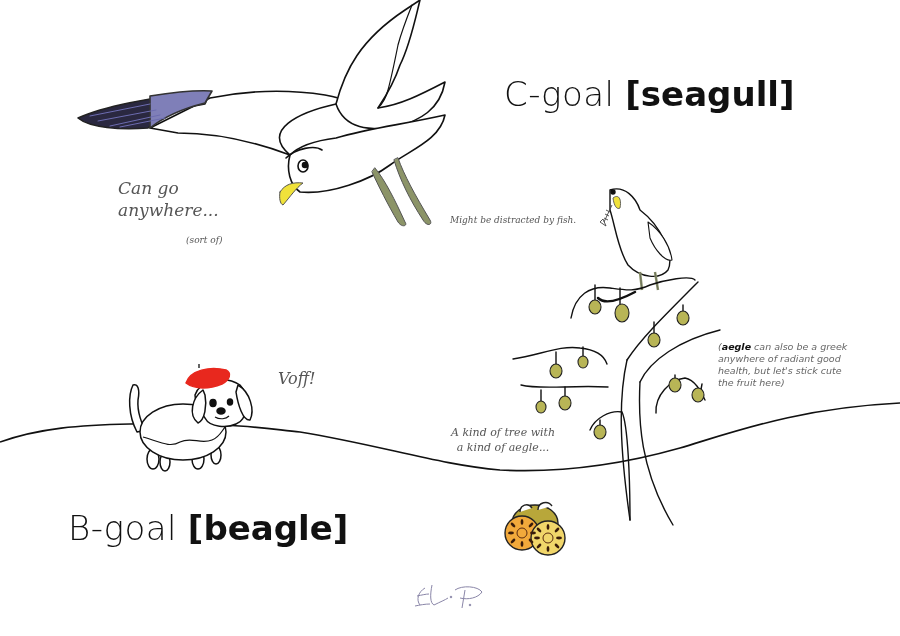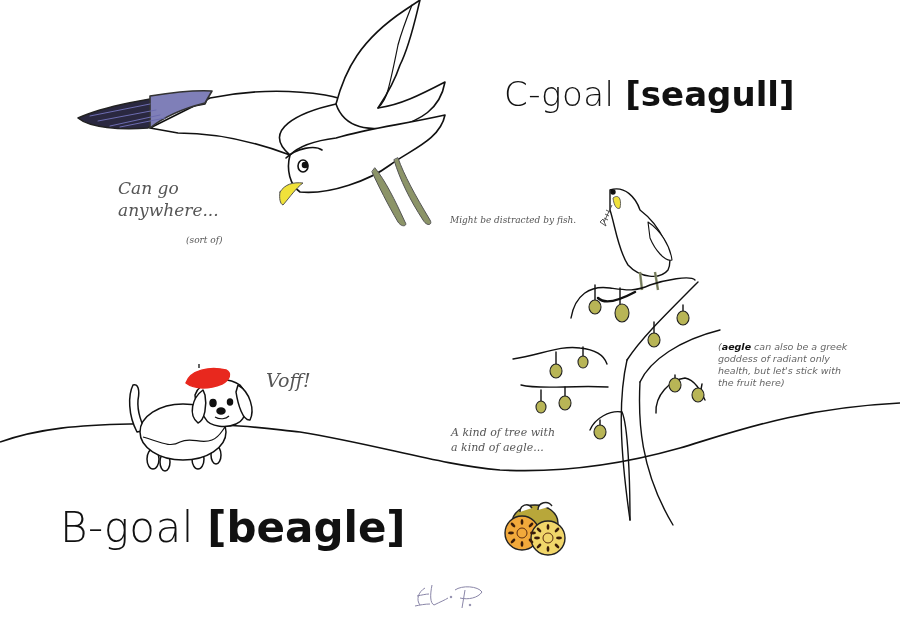--- a/index.html
+++ b/index.html
@@ -4,21 +4,21 @@
   <style>
     html, body { margin: 0; padding: 0; background: #ffffff; }
     body { width: 900px; height: 636px; position: relative; overflow: hidden; font-family: "DejaVu Serif", serif; }
     .canvas { position: absolute; left: 0; top: 0; width: 900px; height: 636px; border-radius: 12px; }
     .lbl { position: absolute; white-space: nowrap; }
     .goal-thin { font-family: "DejaVu Sans", sans-serif; font-weight: 200; color: #111; letter-spacing: 0.5px; }
     .goal-bold { font-family: "DejaVu Sans", sans-serif; font-weight: 700; color: #111; }
     .note { font-family: "DejaVu Serif", serif; font-style: italic; color: #555; }
     .note-big { font-size: 17px; line-height: 22px; font-weight: 300; color: #555; }
     .note-sm { font-size: 9px; line-height: 12px; }
-    .note-md { font-size: 11px; line-height: 15px; }
+    .note-md { font-size: 11px; line-height: 15px; text-align: center; }
     .sans-note { font-family: "DejaVu Sans", sans-serif; font-style: italic; color: #666; font-size: 9.5px; line-height: 12px; }
     .sans-note b { color: #111; font-style: italic; }
   </style>
 </head>
 <body>
 
 <div class="canvas">
 
   <svg width="900" height="636" viewBox="0 0 900 636" style="position:absolute;left:0;top:0">
 
@@ -154,44 +154,44 @@
       <circle cx="451" cy="597" r="0.8" fill="#8a86a8"></circle>
       <circle cx="470" cy="605" r="0.8" fill="#8a86a8"></circle>
     </g>
   </svg>
 
   <div class="lbl" style="left:504px;top:72px;font-size:34px;line-height:44px;">
     <span class="goal-thin">C-goal</span>
     <span class="goal-bold">[seagull]</span>
   </div>
 
-  <div class="lbl" style="left:60px;top:506px;font-size:42px;line-height:44px;">
+  <div class="lbl" style="left:68px;top:506px;font-size:34px;line-height:44px;">
     <span class="goal-thin">B-goal</span>
     <span class="goal-bold">[beagle]</span>
   </div>
 
   <div class="lbl" style="left:690px;top:476px;font-size:34px;line-height:42px;">
   </div>
 
   <div class="lbl note note-big" style="left:118px;top:177px;">
     <div>Can go</div>
     <div>anywhere...</div>
   </div>
   <div class="lbl note note-sm" style="left:186px;top:234px;">(sort of)</div>
 
   <div class="lbl note note-sm" style="left:450px;top:214px;text-align:center;">Might be distracted by fish.</div>
 
-  <div class="lbl note" style="left:266px;top:369px;font-size:19px;font-style:italic;color:#555;">Voff!</div>
+  <div class="lbl note" style="left:278px;top:369px;font-size:16px;font-style:italic;color:#555;">Voff!</div>
 
   <div class="lbl note note-md" style="left:451px;top:425px;">
     <div>A kind of tree with</div>
     <div>a kind of aegle...</div>
   </div>
 
   <div class="lbl sans-note" style="left:718px;top:341px;">
     <div><span>(</span><b>aegle</b><span> can also be a greek</span></div>
-    <div>goddess of radiant only</div>
-    <div>health, but let's stick with</div>
+    <div>anywhere of radiant good</div>
+    <div>health, but let's stick cute</div>
     <div>the fruit here)</div>
   </div>
 
 
 </div>
 
 </body></html>

